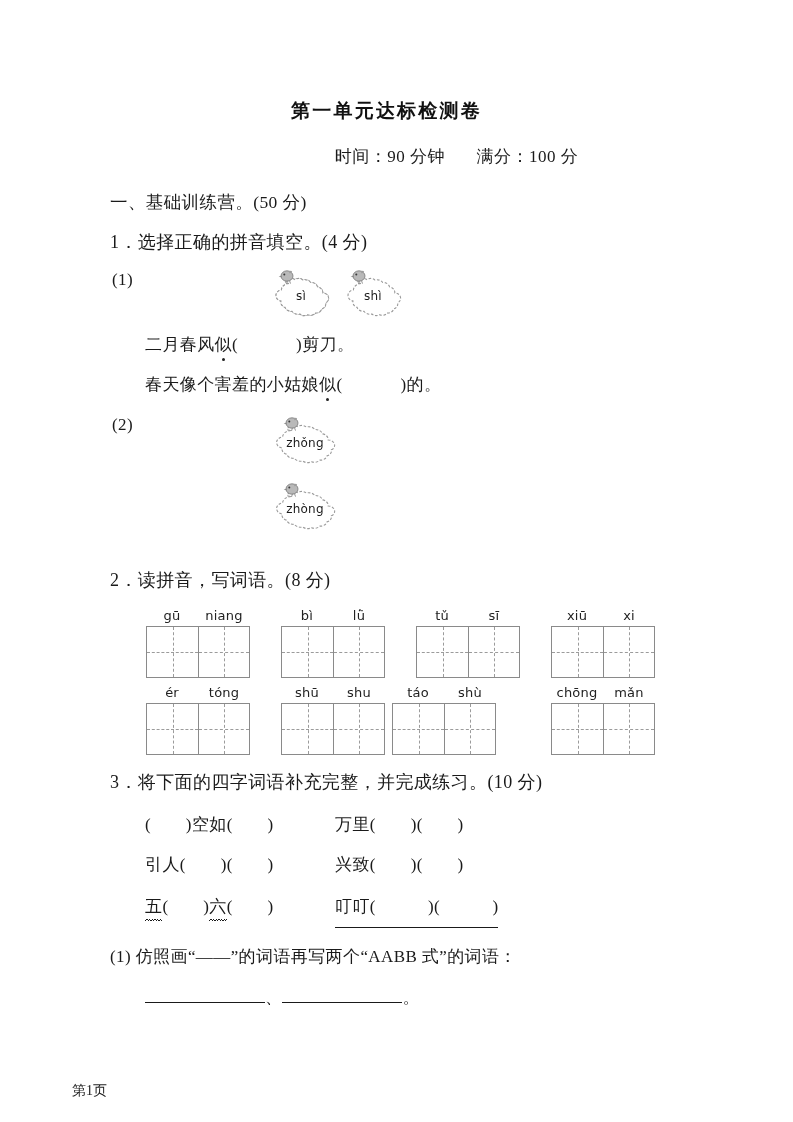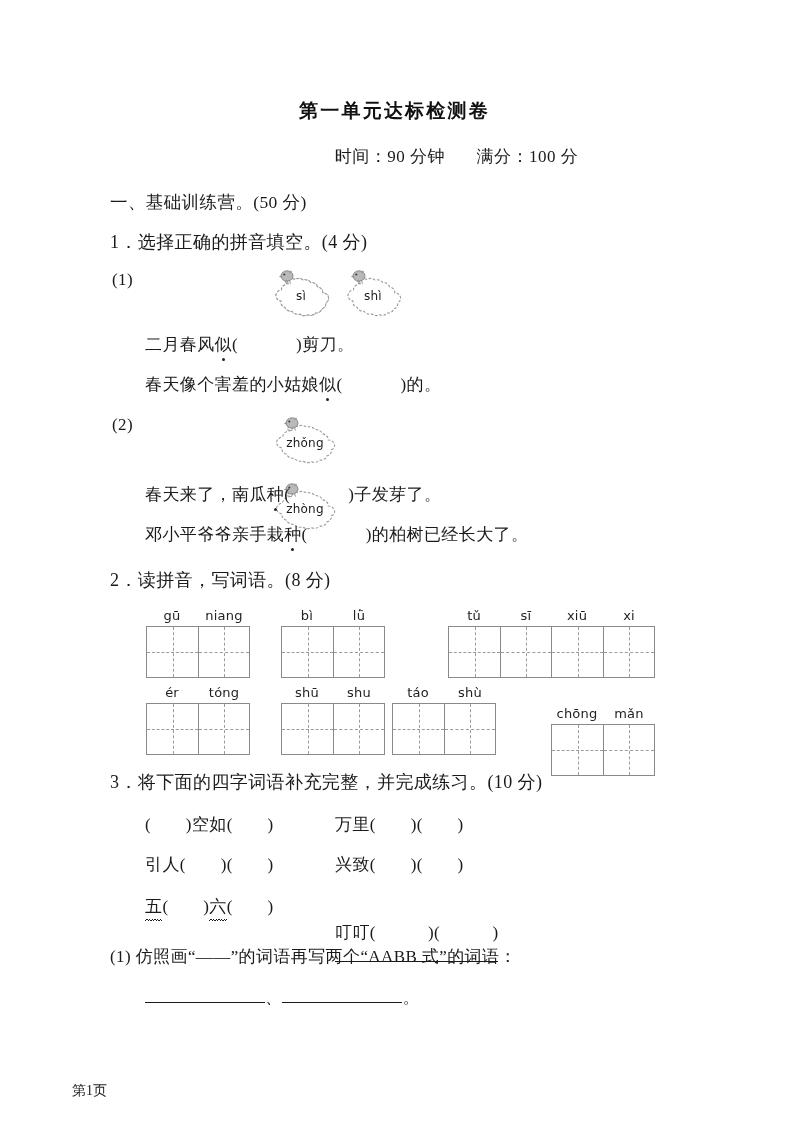--- a/index.html
+++ b/index.html
@@ -28,21 +28,20 @@
     position: absolute;
     top: 98px;
     left: 0;
     width: 773px;
     text-align: center;
     font-family: "DejaVu Sans", sans-serif;
     font-weight: bold;
     font-size: 19px;
     letter-spacing: 2.2px;
     color: #111;
-    margin-left: 8px;
   }
 
   .exam-meta {
     position: absolute;
     top: 145px;
     left: 0;
     width: 793px;
     text-align: center;
     padding-left: 120px;
     box-sizing: border-box;
@@ -151,22 +150,21 @@
     top: 50%;
     left: 0;
     right: 0;
     border-top: 1px dashed #9b9b9b;
   }
 
   
   .u-solid {
     border-bottom: 1.4px solid #1a1a1a;
     display: inline-block;
-    padding-bottom: 17px;
-    margin-top: 26px;
+    padding-bottom: 9px;
   }
   .u-wavy {
     display: inline-block;
     position: relative;
   }
   .u-wavy::after {
     content: "";
     position: absolute;
     left: 0;
     right: 0;
@@ -279,27 +277,21 @@
           <circle cx="17.3" cy="8.4" r="1" fill="#3a3a3a"></circle>
           <path d="M14.6 9.6 L11.6 10.6 L14.8 11.6 Z" fill="#8d8d8d"></path>
           <path d="M22 6.2 q1.6 -2.6 3.2 -.6 q-1.2 1.2 -2.4 1.8 Z" fill="#9d9d9d"></path>
           <path d="M20.5 14.8 l-1 3.2 M22.5 14.6 l1 3" stroke="#8a8a8a" stroke-width="0.9" fill="none"></path>
         </g>
       </svg>
       <span class="cloud-text">zhòng</span>
     </div>
   </div>
 
-  <div class="line" style="top:483px; left:145px;">
-    <span>春天来了，南瓜</span><span class="dotchar">种</span>(<span class="blankgap" style="width:58px;"></span>)<span>子发芽了。</span>
-  </div>
-
-  <div class="line" style="top:523px; left:145px;">
-    <span>邓小平爷爷亲手栽</span><span class="dotchar">种</span>(<span class="blankgap" style="width:58px;"></span>)<span>的柏树已经长大了。</span>
-  </div>
+
 
   <div class="line q-head" style="top:568px; left:110px;">2．读拼音，写词语。(8 分)</div>
 
   <div class="grid-group" style="top:608px; left:146px;">
     <div class="grid-pinyin">
       <span>gū</span>
       <span>niang</span>
     </div>
     <div class="tzg">
       <div class="cell"></div>
@@ -311,21 +303,21 @@
     <div class="grid-pinyin">
       <span>bì</span>
       <span>lǜ</span>
     </div>
     <div class="tzg">
       <div class="cell"></div>
       <div class="cell"></div>
     </div>
   </div>
 
-  <div class="grid-group" style="top:608px; left:416px;margin-left:32px;">
+  <div class="grid-group" style="top:608px; left:416px;">
     <div class="grid-pinyin">
       <span>tǔ</span>
       <span>sī</span>
     </div>
     <div class="tzg">
       <div class="cell"></div>
       <div class="cell"></div>
     </div>
   </div>
 
@@ -366,21 +358,21 @@
     <div class="grid-pinyin">
       <span>táo</span>
       <span>shù</span>
     </div>
     <div class="tzg">
       <div class="cell"></div>
       <div class="cell"></div>
     </div>
   </div>
 
-  <div class="grid-group" style="top:706px; left:551px;">
+  <div class="grid-group" style="top:685px; left:551px;">
     <div class="grid-pinyin">
       <span>chōng</span>
       <span>mǎn</span>
     </div>
     <div class="tzg">
       <div class="cell"></div>
       <div class="cell"></div>
     </div>
   </div>
 

